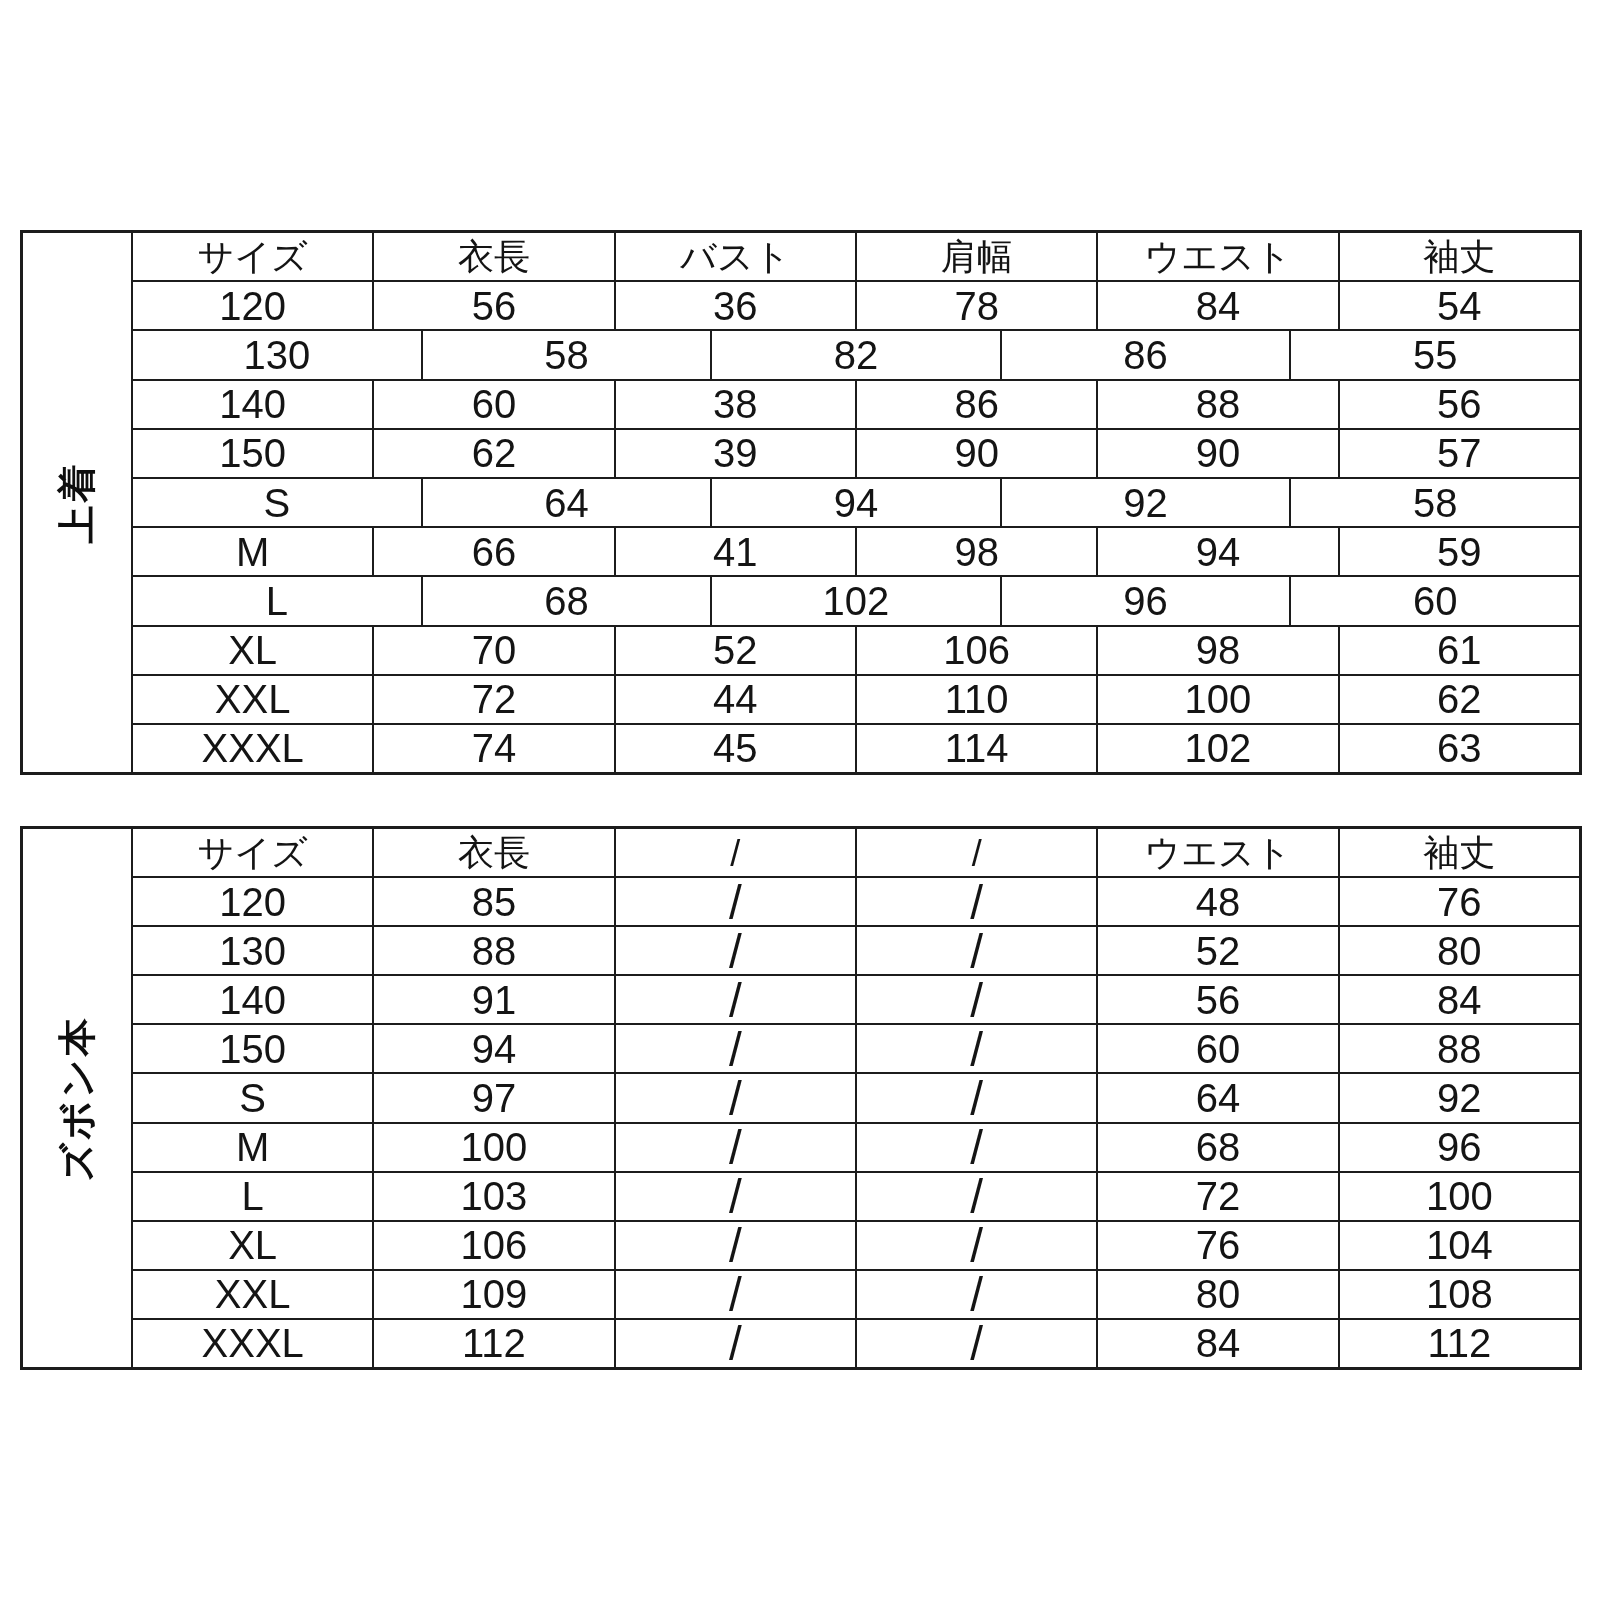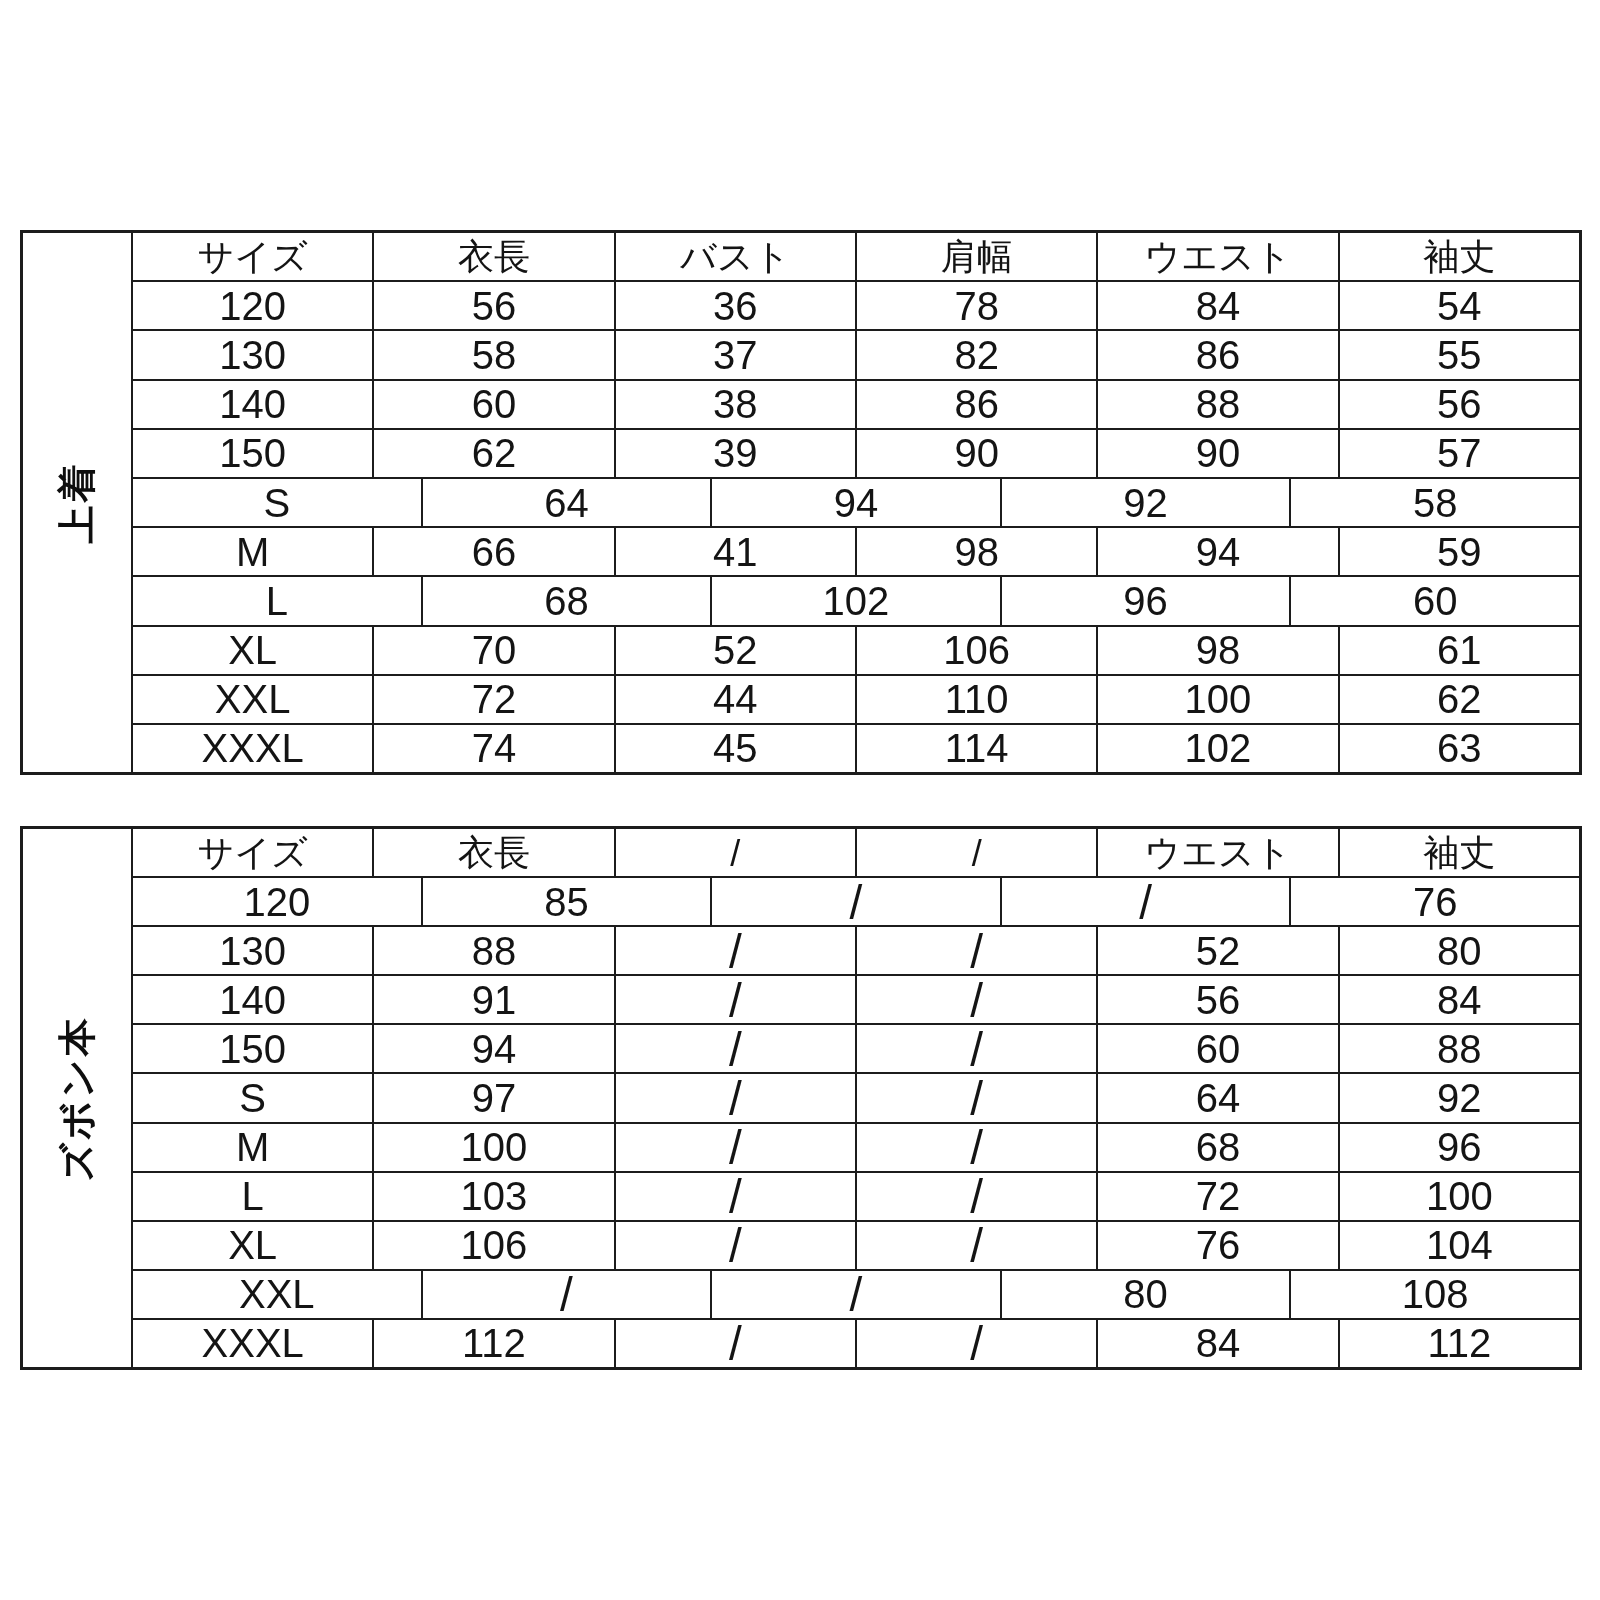--- a/index.html
+++ b/index.html
@@ -103,21 +103,20 @@
         <div class="cell">120</div>
         <div class="cell">56</div>
         <div class="cell">36</div>
         <div class="cell">78</div>
         <div class="cell">84</div>
         <div class="cell">54</div>
       </div>
       <div class="row">
         <div class="cell">130</div>
         <div class="cell">58</div>
-        <div class="cell">37</div>
         <div class="cell">82</div>
         <div class="cell">86</div>
         <div class="cell">55</div>
       </div>
       <div class="row">
         <div class="cell">140</div>
         <div class="cell">60</div>
         <div class="cell">38</div>
         <div class="cell">86</div>
         <div class="cell">88</div>
@@ -199,20 +198,21 @@
       </div>
       <div class="row">
         <div class="cell">120</div>
         <div class="cell">85</div>
         <div class="cell slash-cell">
           <span class="slash-glyph">/</span>
         </div>
         <div class="cell slash-cell">
           <span class="slash-glyph">/</span>
         </div>
+        <div class="cell">48</div>
         <div class="cell">76</div>
       </div>
       <div class="row">
         <div class="cell">130</div>
         <div class="cell">88</div>
         <div class="cell slash-cell">
           <span class="slash-glyph">/</span>
         </div>
         <div class="cell slash-cell">
           <span class="slash-glyph">/</span>
@@ -287,20 +287,21 @@
           <span class="slash-glyph">/</span>
         </div>
         <div class="cell slash-cell">
           <span class="slash-glyph">/</span>
         </div>
         <div class="cell">76</div>
         <div class="cell">104</div>
       </div>
       <div class="row">
         <div class="cell">XXL</div>
+        <div class="cell">109</div>
         <div class="cell slash-cell">
           <span class="slash-glyph">/</span>
         </div>
         <div class="cell slash-cell">
           <span class="slash-glyph">/</span>
         </div>
         <div class="cell">80</div>
         <div class="cell">108</div>
       </div>
       <div class="row">

